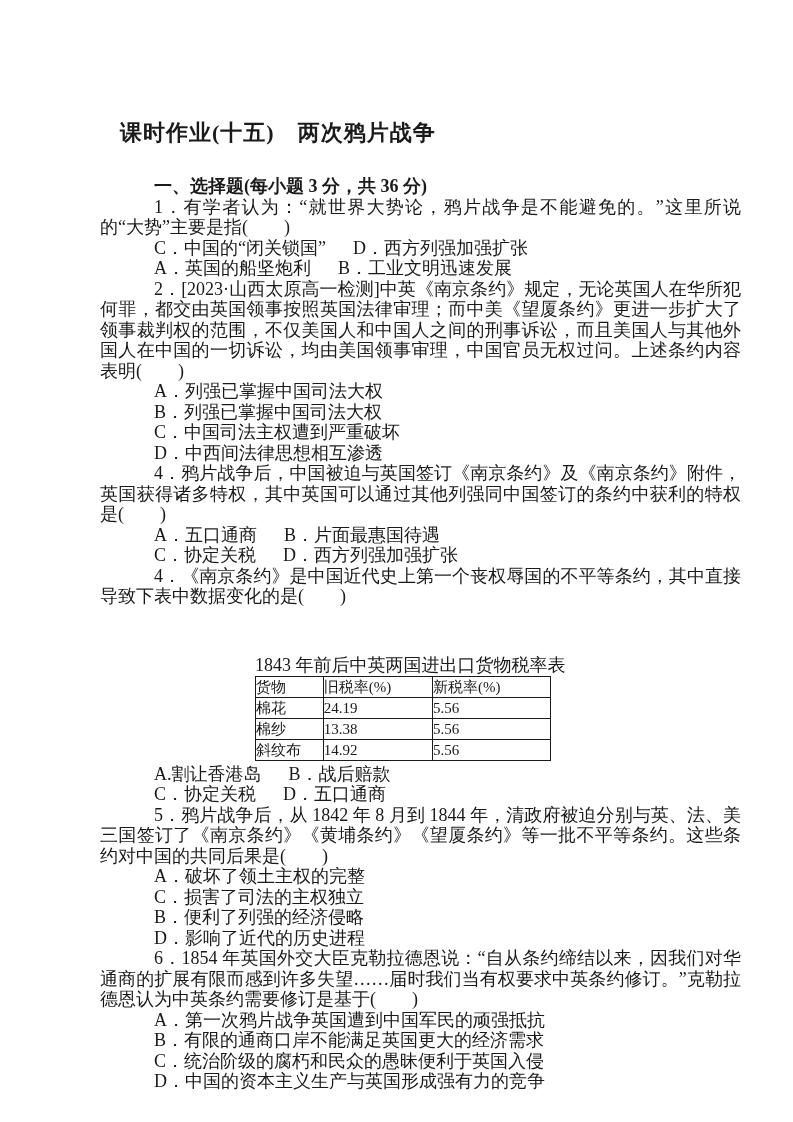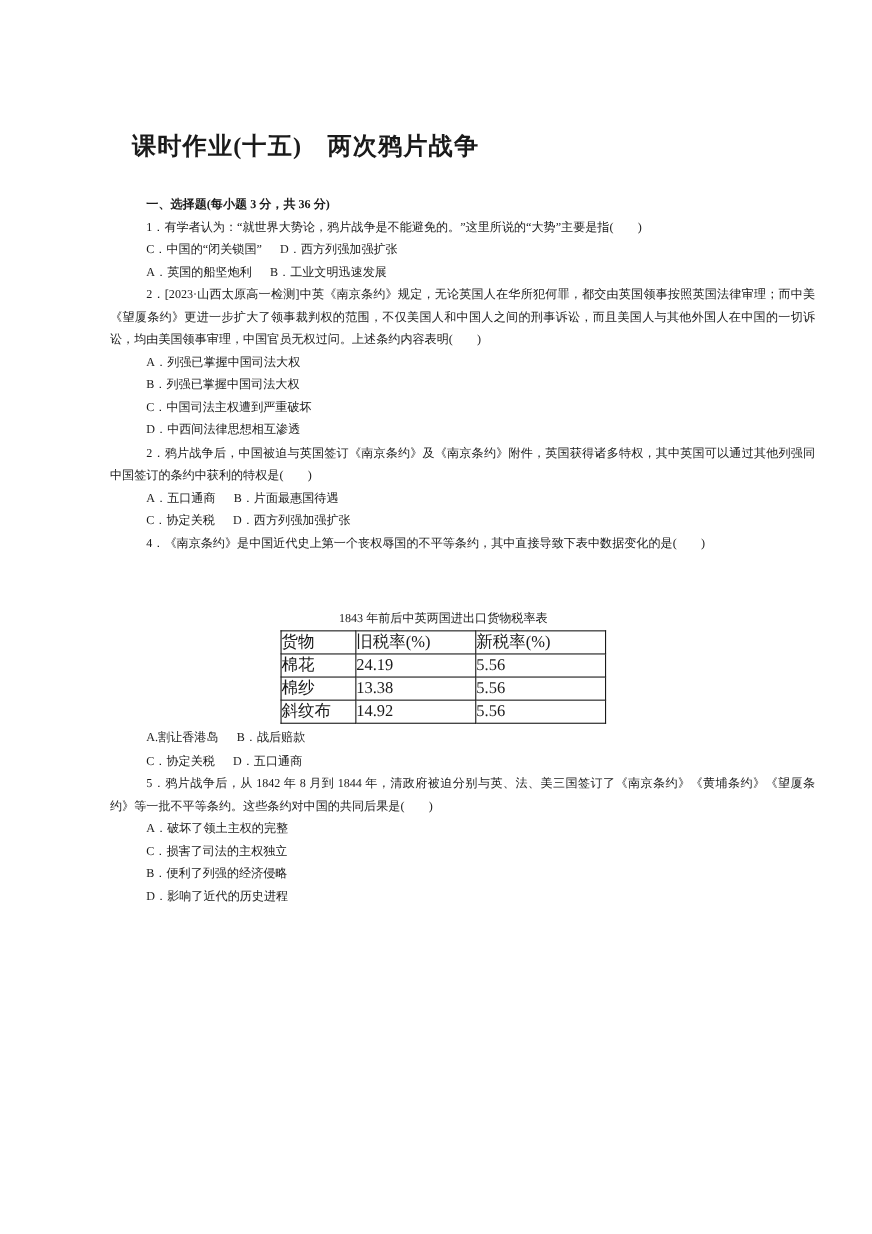--- a/index.html
+++ b/index.html
@@ -15,21 +15,21 @@
     overflow: hidden;
   }
   .doc-title {
     font-size: 22px;
     font-weight: bold;
     margin: 0 0 0 20px;
     line-height: 30px;
     letter-spacing: 1px;
     white-space: nowrap;
   }
-  p { margin: 0; font-size: 11px; line-height: 20.5px; }
+  p { margin: 0; font-size: 18px; line-height: 20.5px; }
   .section-heading {
     font-weight: bold;
     text-indent: 3em;
     margin-top: 28px;
   }
   .stem {
     text-indent: 3em;
     text-align: justify;
   }
   .opt-line { text-indent: 3em; }
@@ -88,21 +88,21 @@
 
   <div>
     <p class="stem">2．[2023·山西太原高一检测]中英《南京条约》规定，无论英国人在华所犯何罪，都交由英国领事按照英国法律审理；而中美《望厦条约》更进一步扩大了领事裁判权的范围，不仅美国人和中国人之间的刑事诉讼，而且美国人与其他外国人在中国的一切诉讼，均由美国领事审理，中国官员无权过问。上述条约内容表明(　　)</p>
     <p class="opt-line">A．列强已掌握中国司法大权</p>
     <p class="opt-line">B．列强已掌握中国司法大权</p>
     <p class="opt-line">C．中国司法主权遭到严重破坏</p>
     <p class="opt-line">D．中西间法律思想相互渗透</p>
   </div>
 
   <div>
-    <p class="stem">2．鸦片战争后，中国被迫与英国签订《南京条约》及《南京条约》附件，英国获得诸多特权，其中英国可以通过其他列强同中国签订的条约中获利的特权是(　　)</p>
+    <p class="stem">4．鸦片战争后，中国被迫与英国签订《南京条约》及《南京条约》附件，英国获得诸多特权，其中英国可以通过其他列强同中国签订的条约中获利的特权是(　　)</p>
     <p class="opt-line">
       <span>A．五口通商</span><span class="opt2">B．片面最惠国待遇</span>
     </p>
     <p class="opt-line">
       <span>C．协定关税</span><span class="opt2">D．西方列强加强扩张</span>
     </p>
   </div>
 
   <div>
     <p class="stem">4．《南京条约》是中国近代史上第一个丧权辱国的不平等条约，其中直接导致下表中数据变化的是(　　)</p>
@@ -151,14 +151,21 @@
   </div>
 
   <div>
     <p class="stem">5．鸦片战争后，从 1842 年 8 月到 1844 年，清政府被迫分别与英、法、美三国签订了《南京条约》《黄埔条约》《望厦条约》等一批不平等条约。这些条约对中国的共同后果是(　　)</p>
     <p class="opt-line">A．破坏了领土主权的完整</p>
     <p class="opt-line">C．损害了司法的主权独立</p>
     <p class="opt-line">B．便利了列强的经济侵略</p>
     <p class="opt-line">D．影响了近代的历史进程</p>
   </div>
 
+  <div>
+    <p class="stem">6．1854 年英国外交大臣克勒拉德恩说：“自从条约缔结以来，因我们对华通商的扩展有限而感到许多失望……届时我们当有权要求中英条约修订。”克勒拉德恩认为中英条约需要修订是基于(　　)</p>
+    <p class="opt-line">A．第一次鸦片战争英国遭到中国军民的顽强抵抗</p>
+    <p class="opt-line">B．有限的通商口岸不能满足英国更大的经济需求</p>
+    <p class="opt-line">C．统治阶级的腐朽和民众的愚昧便利于英国入侵</p>
+    <p class="opt-line">D．中国的资本主义生产与英国形成强有力的竞争</p>
+  </div>
 
 </div>
 
 </body></html>

